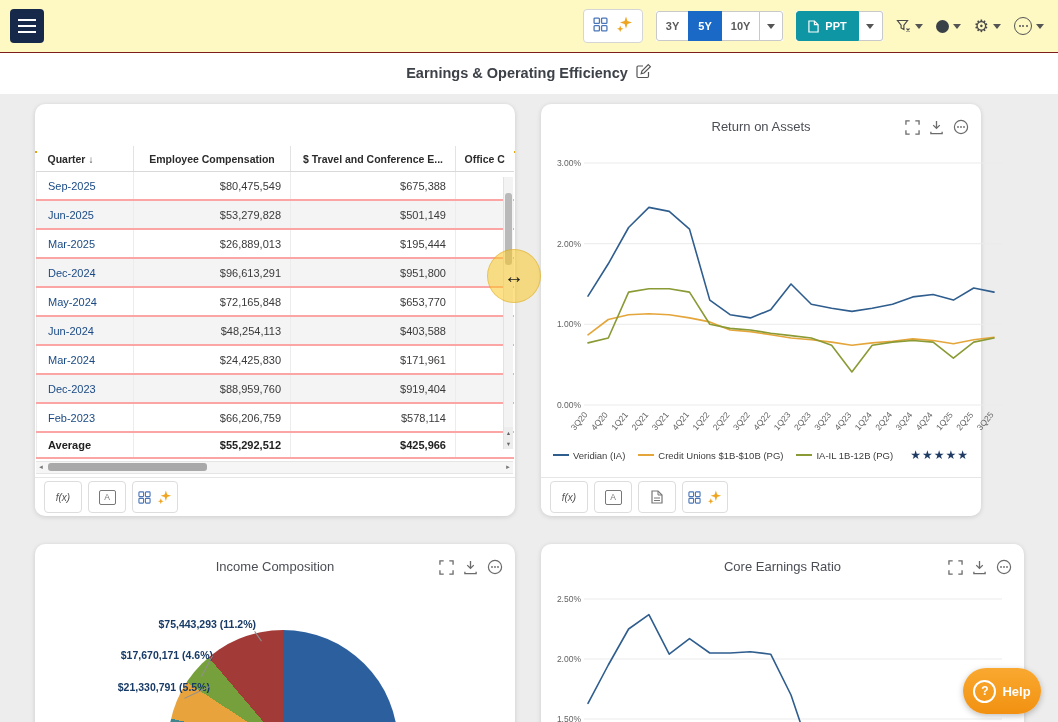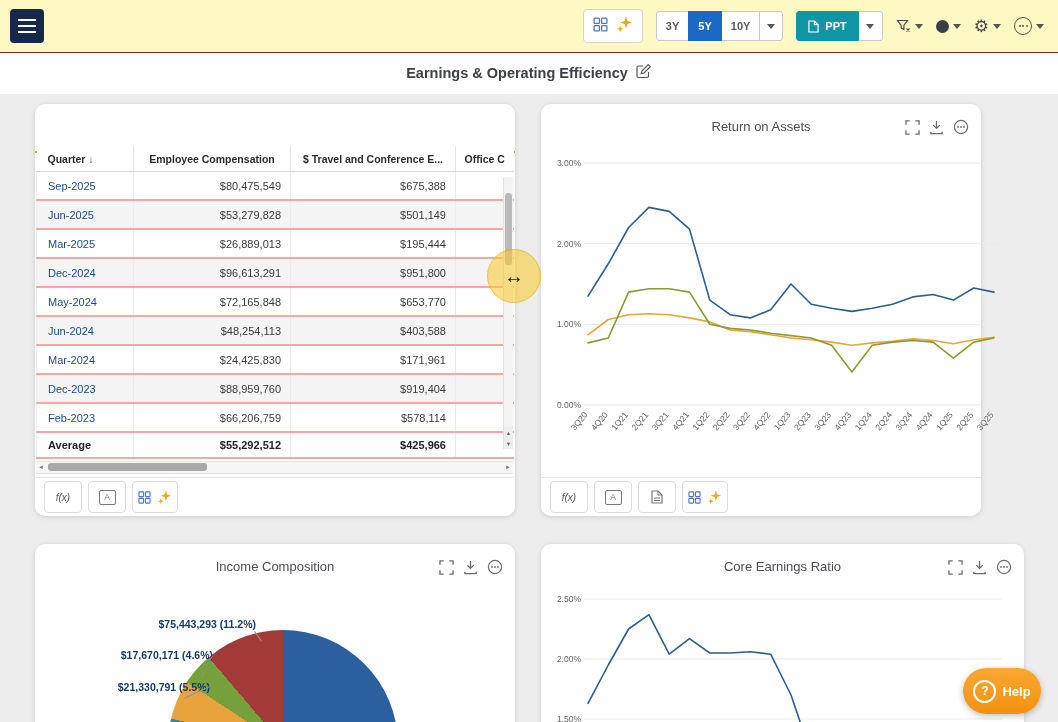--- a/index.html
+++ b/index.html
@@ -351,20 +351,35 @@
         <text transform="rotate(-50 341.5 265)" x="341.5" y="265" text-anchor="end" font-size="8.5" fill="#636363">2Q24</text>
         <text transform="rotate(-50 361.8 265)" x="361.8" y="265" text-anchor="end" font-size="8.5" fill="#636363">3Q24</text>
         <text transform="rotate(-50 382.1 265)" x="382.1" y="265" text-anchor="end" font-size="8.5" fill="#636363">4Q24</text>
         <text transform="rotate(-50 402.4 265)" x="402.4" y="265" text-anchor="end" font-size="8.5" fill="#636363">1Q25</text>
         <text transform="rotate(-50 422.7 265)" x="422.7" y="265" text-anchor="end" font-size="8.5" fill="#636363">2Q25</text>
         <text transform="rotate(-50 443.0 265)" x="443.0" y="265" text-anchor="end" font-size="8.5" fill="#636363">3Q25</text>
         <polyline points="37.0,146.1 57.3,113.8 77.6,77.5 97.9,57.4 118.2,61.4 138.5,79.1 158.8,150.1 179.1,164.7 199.4,167.9 219.7,159.8 240.0,134.0 260.3,154.2 280.6,158.2 300.9,161.4 321.2,158.2 341.5,154.2 361.8,146.9 382.1,144.5 402.4,150.1 422.7,138.0 443.0,142.1" fill="none" stroke="#2e5d8e" stroke-width="1.6" stroke-linejoin="round" stroke-linecap="round"></polyline>
         <polyline points="37.0,184.8 57.3,169.5 77.6,164.7 97.9,163.8 118.2,164.7 138.5,167.9 158.8,171.9 179.1,180.0 199.4,181.6 219.7,184.8 240.0,188.0 260.3,189.7 280.6,192.1 300.9,195.3 321.2,192.9 341.5,191.3 361.8,188.9 382.1,190.5 402.4,193.7 422.7,189.7 443.0,187.2" fill="none" stroke="#e4a63b" stroke-width="1.6" stroke-linejoin="round" stroke-linecap="round"></polyline>
         <polyline points="37.0,192.9 57.3,188.0 77.6,142.1 97.9,138.8 118.2,138.8 138.5,142.1 158.8,174.3 179.1,178.4 199.4,180.0 219.7,183.2 240.0,185.6 260.3,188.0 280.6,195.3 300.9,221.9 321.2,195.3 341.5,192.1 361.8,190.5 382.1,192.1 402.4,208.2 422.7,192.1 443.0,188.0" fill="none" stroke="#8a9a35" stroke-width="1.6" stroke-linejoin="round" stroke-linecap="round"></polyline>
       </svg></div>
+  <div class="legend" id="roa-legend">
+      <span class="lg-item">
+        <span class="lg-swatch" style="background: rgb(46, 93, 142);"></span>
+        <span>Veridian (IA)</span>
+      </span>
+      <span class="lg-item">
+        <span class="lg-swatch" style="background: rgb(228, 166, 59);"></span>
+        <span>Credit Unions $1B-$10B (PG)</span>
+      </span>
+      <span class="lg-item">
+        <span class="lg-swatch" style="background: rgb(138, 154, 53);"></span>
+        <span>IA-IL 1B-12B (PG)</span>
+      </span>
+      <span class="lg-stars">★★★★★</span>
+    </div>
   <div class="card-foot">
     <div class="tool">
         <span class="fx">f(x)</span>
       </div>
     <div class="tool">
         <span class="abox">A</span>
       </div>
     <div class="tool">
       <svg width="12" height="14" viewBox="0 0 12 14">
         <path d="M1 1h6l4 4v8H1z" fill="none" stroke="#777" stroke-width="1.2"></path>

